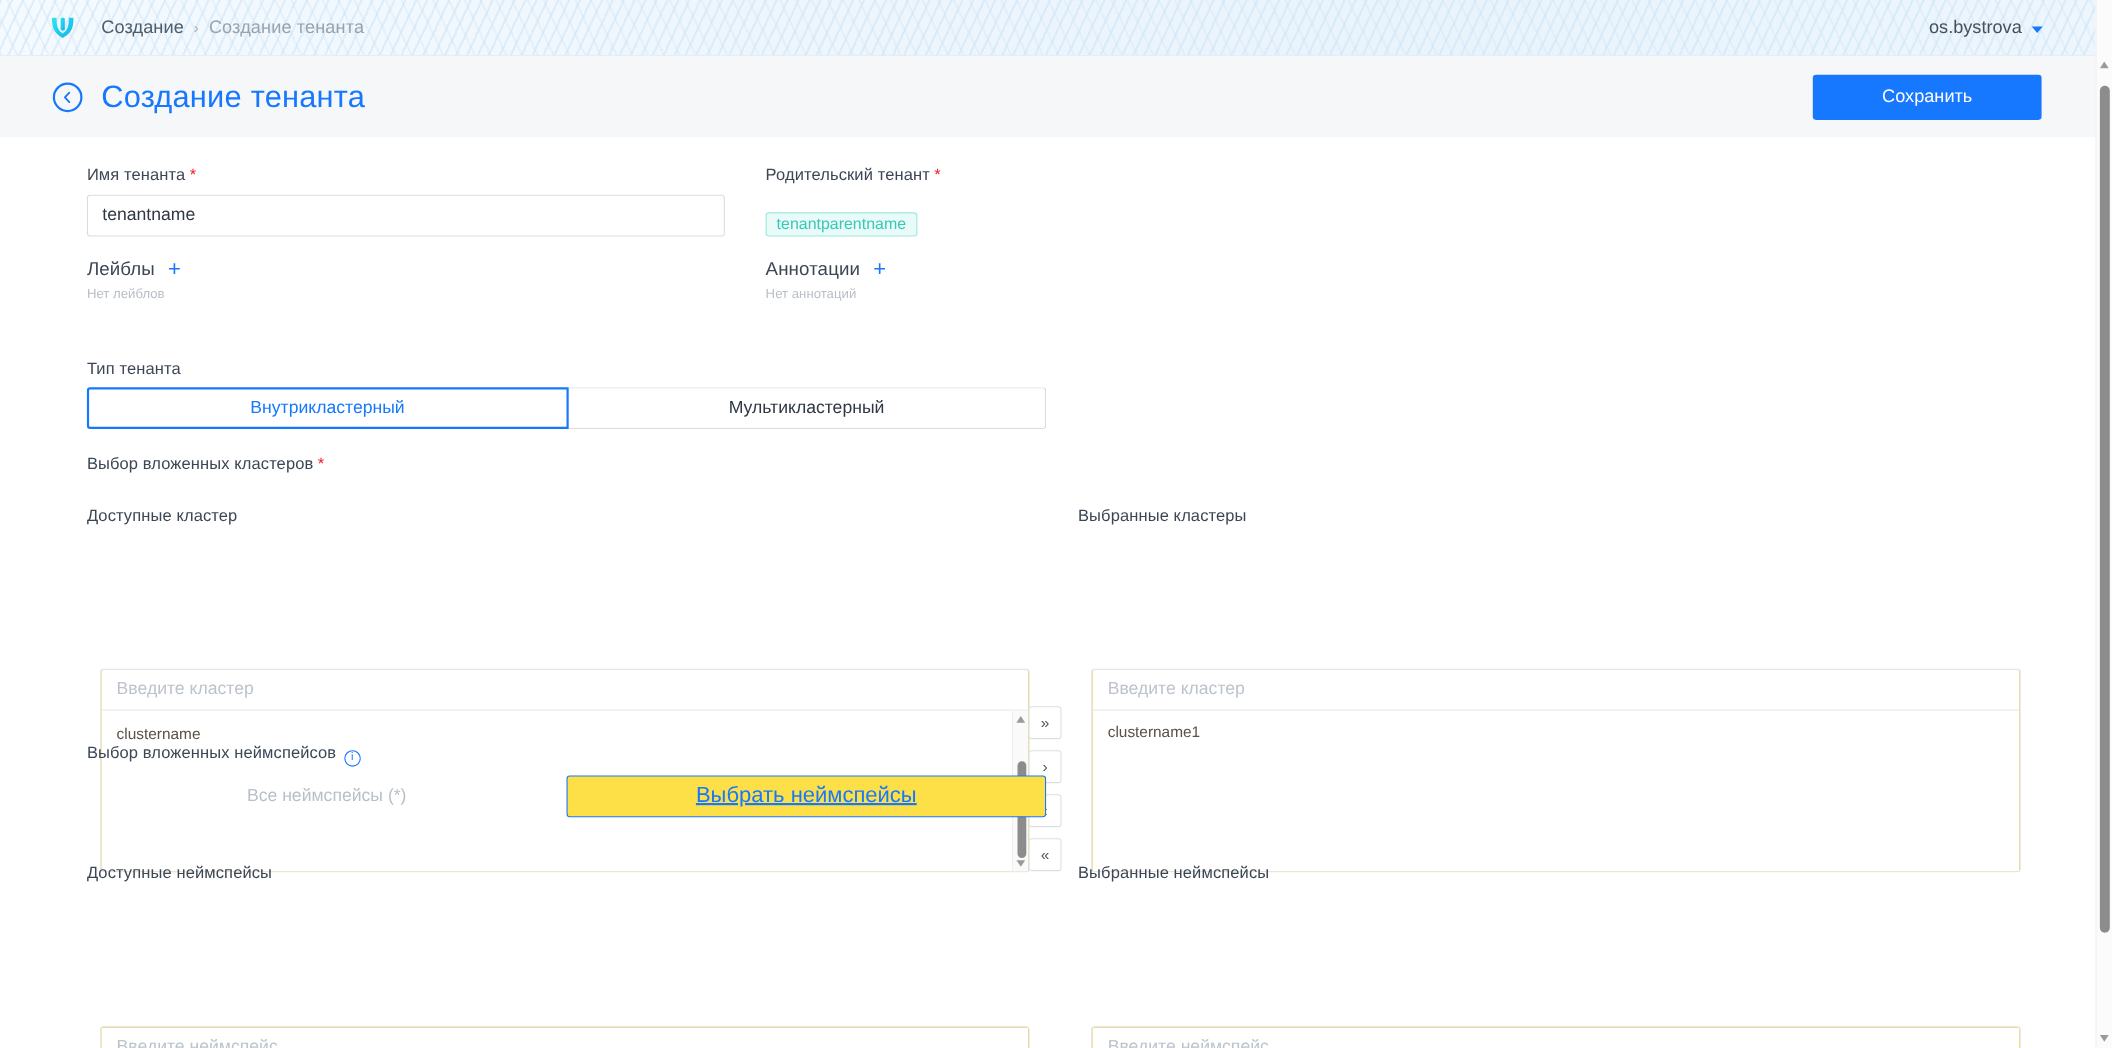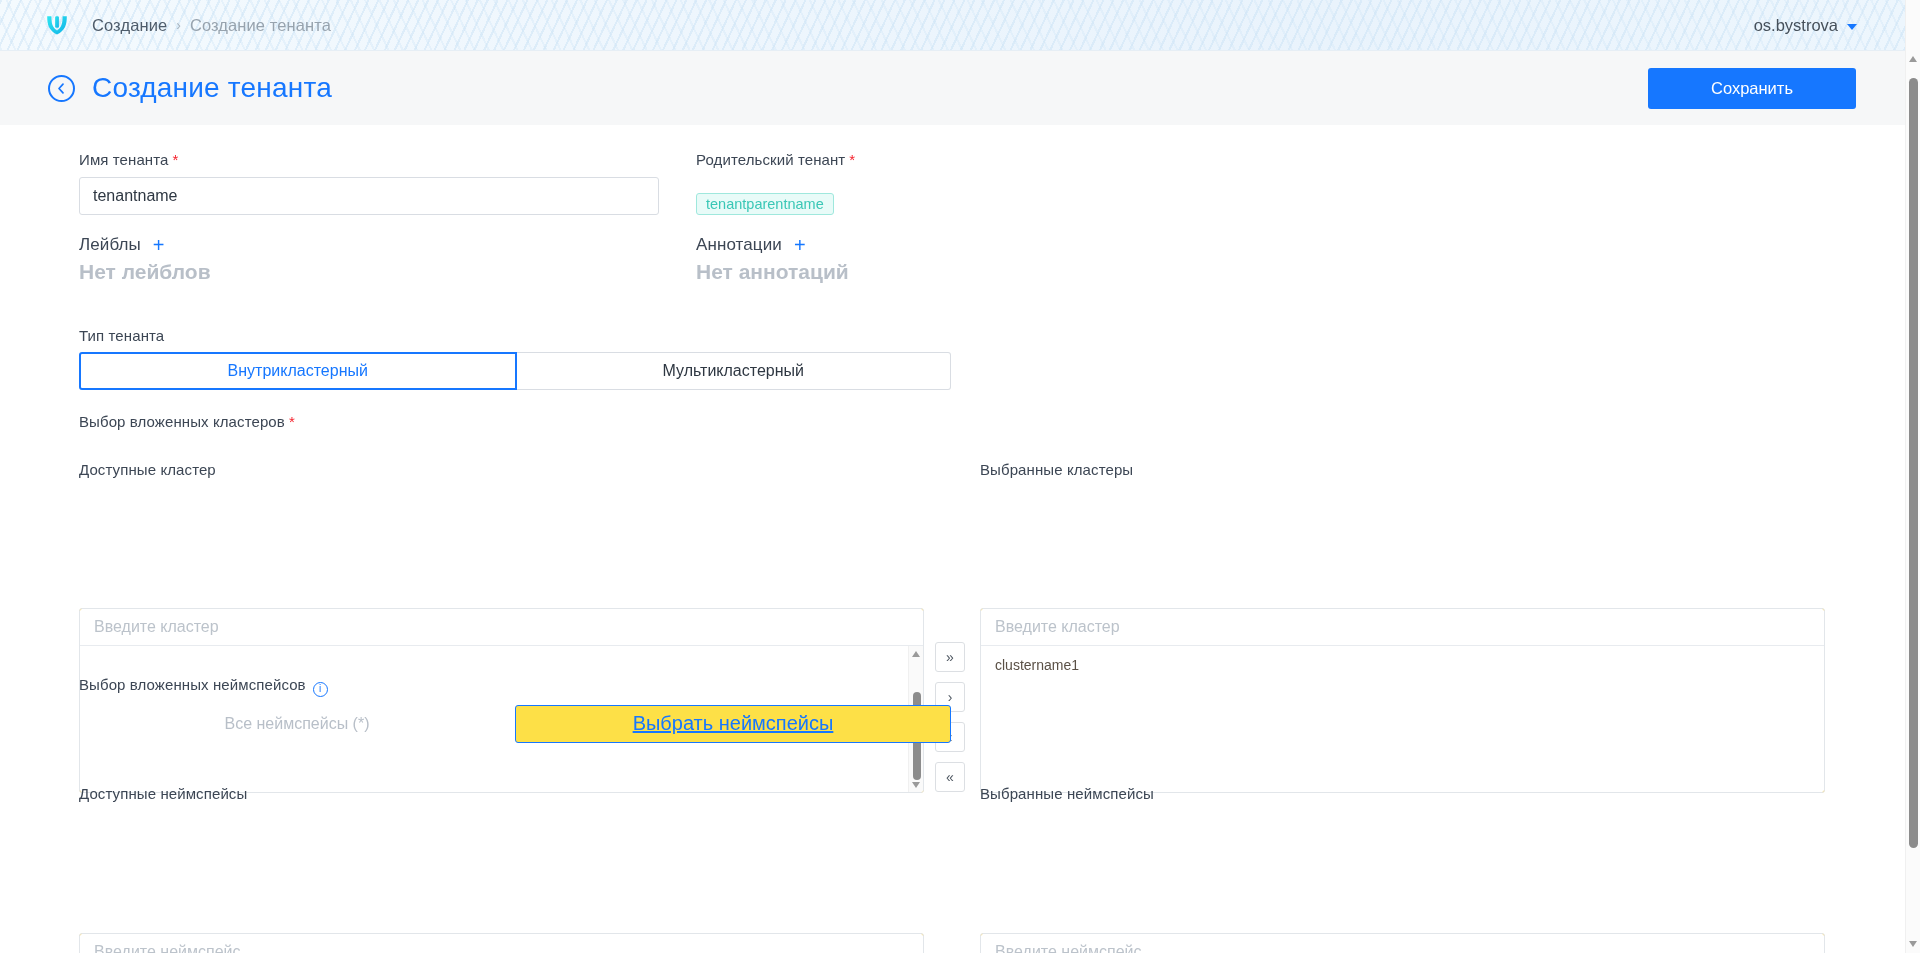--- a/index.html
+++ b/index.html
@@ -92,21 +92,21 @@
 
   .flabel {
     font-size: 15px; color: #3c4654; letter-spacing: .1px;
     white-space: nowrap;
   }
   .req { color: #f5222d; font-size: 15px; margin-left: 4px; }
   .plus {
     color: #1677ff; font-size: 20px; line-height: 1;
     margin-left: 12px; cursor: pointer; font-weight: 400;
   }
-  .muted { color: #b8bfc8; font-size: 21px; font-weight: bold; }
+  .muted { color: #b8bfc8; font-size: 12px; }
 
   .text-input {
     width: 580px; height: 38px;
     border: 1px solid #d9dde3; border-radius: 3px;
     padding: 0 13px;
     font-size: 16px; font-family: inherit; color: #2e3742;
     background: #fff; outline: none;
   }
 
   .tag {
@@ -130,21 +130,21 @@
   }
   .seg button:first-child { border-radius: 3px 0 0 3px; }
   .seg button:last-child  { border-radius: 0 3px 3px 0; border-left: none; }
 
   
   .transfer { position: relative; }
   .tpanel {
     position: absolute;
     width: 845px;
     border: 1px solid #e2e6ea; border-radius: 3px;
-    background: #eab308; overflow: hidden;
+    background: #eab308; overflow: hidden; margin-left: 12px;
   }
   .tpanel .tsearch {
     width: 100%; height: 37px; border: none; border-bottom: 1px solid #e8ebef;
     padding: 0 14px; font-size: 16px; font-family: inherit; outline: none;
     color: #2e3742; background: #fff;
   }
   .tpanel .tsearch::placeholder { color: #bcc3cb; }
   .tlist {
     position: relative; overflow: hidden; background: #fff;
   }
@@ -311,20 +311,21 @@
     </div>
 
     <div class="transfer">
 
       <div class="col-left" style="top: 310px;">
         <span class="flabel">Доступные кластер</span>
       </div>
       <div class="tpanel" style="left:79px; top:457px; height:185px;">
         <input class="tsearch" placeholder="Введите кластер" style="">
         <div class="tlist" style="height:147px;">
+          <div class="titem" style="margin-top:6px;">clustername</div>
           <div class="vscroll">
             <div class="arrow up"></div>
             <div class="thumb" style="top:46px; height:88px;"></div>
             <div class="arrow down"></div>
           </div>
         </div>
       </div>
 
       <div class="tbtns" style="left:935px; top:491px;">
         <button class="tbtn">»</button>

